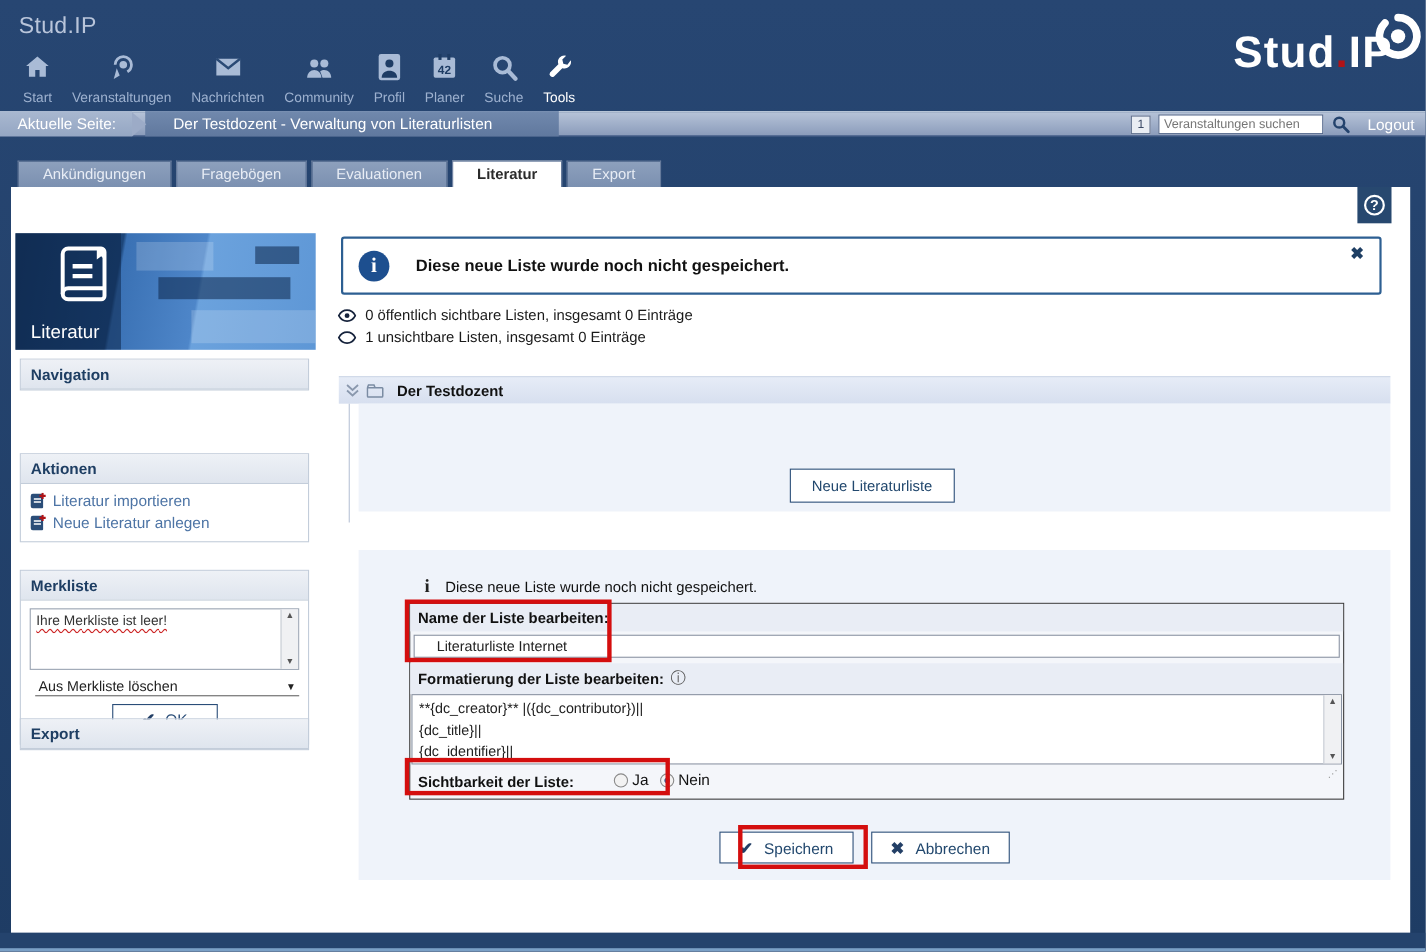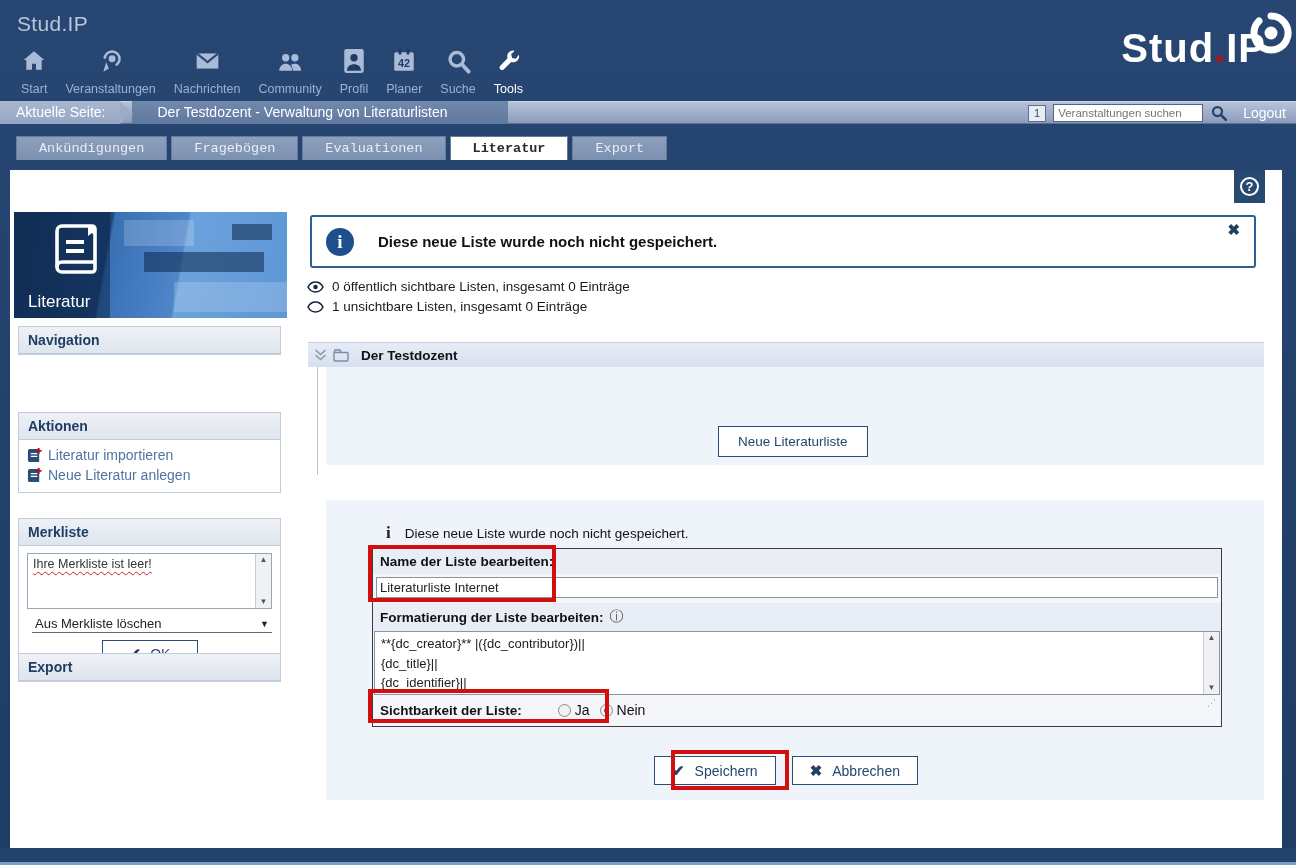--- a/index.html
+++ b/index.html
@@ -29,21 +29,21 @@
   .crumb-title { height:23px; line-height:23px; padding:0 60px 0 26px; margin-left:-1px;
                  color:#fff; font-size:14px; background:linear-gradient(#7189ad,#60789e); z-index:1; }
   .crumb-right { position:absolute; right:10px; top:2px; display:flex; align-items:center; gap:7px; }
   .shortcut-box { width:18px; height:17px; background:#e9edf3; border:1px solid #5f6f8d; color:#3a4a66;
                   font-size:11px; display:flex; align-items:center; justify-content:center; }
   .crumb-search { width:150px; height:18px; border:1px solid #51658a; font-size:11.5px; color:#555; padding:0 4px;
                   font-family:"Liberation Sans", sans-serif; }
   .logout { color:#fff; font-size:14px; margin-left:8px; cursor:pointer; }
 
   
-  .tabs { position:absolute; top:136px; left:16px; display:flex; gap:4px; z-index:5;font-family:Liberation Mono, monospace; }
+  .tabs { position:absolute; top:146px; left:16px; display:flex; gap:4px; z-index:5; }
   .tab { height:24px; padding:0 22px; line-height:24px; font-size:13.5px; color:#e8edf5;
          background:linear-gradient(#8da0bd,#7b90b0); border:1px solid #667b9c; border-bottom:none; cursor:pointer; }
   .tab.active { background:#fff; color:#2b2b2b; font-weight:bold; border-color:#667b9c; }
 
   
   .content { position:absolute; top:170px; left:10px; width:1272px; height:678px; background:#ffffff; }
   .footer { position:absolute; left:0; bottom:0; width:1296px; height:17px; background:#24436d; border-bottom:3px solid #7aa0c6; }
 
   .help-btn { position:absolute; top:0px; right:17px; width:31px; height:33px; background:#27486f;
               display:flex; align-items:center; justify-content:center; cursor:pointer; }
@@ -102,21 +102,21 @@
   .newlist-btn { position:absolute; border:1px solid #2a4d78; background:#fff; color:#22486e; font-size:13.5px;
                  padding:7px 19px; cursor:pointer; }
 
   .inner-info { position:absolute; display:flex; gap:14px; align-items:center; font-size:13.5px; color:#111; }
   .mini-i { font-family:"Liberation Serif", serif; font-weight:bold; font-size:17px; color:#222; }
 
   .panel { position:absolute; left:362px; width:850px; border:1px solid #3c3c3c; background:#f4f6fa; }
   .p-label { background:#e9edf5; font-size:13.5px; font-weight:bold; color:#111; padding:5px 7px; display:flex; align-items:center; gap:6px; }
   .info-glyph { color:#555; font-weight:normal; font-size:14px; }
   .p-inputrow { padding:3px 3px 5px 3px; }
-  .p-input { width:100%; height:21px; border:1px solid #8a93a3; font-size:13px; color:#222; padding:0 3px;
+  .p-input { width:100%; height:21px; border:1px solid #8a93a3; font-size:13px; color:#222; padding:0 20px;
              font-family:"Liberation Sans", sans-serif; background:#fff; }
   .ta-wrap { position:relative; margin:0 1px; border:1px solid #8a93a3; background:#fff; height:64px; }
   .ta { font-size:13px; color:#222; line-height:1.5; padding:2px 22px 2px 6px; white-space:pre-wrap; }
   .grip { position:absolute; right:2px; bottom:-14px; width:10px; height:10px; color:#999; font-size:9px; }
   .vis-row { display:flex; align-items:center; gap:10px; padding:6px 7px 7px 7px; }
   .vis-label { font-size:13.5px; font-weight:bold; color:#111; }
   .radio { width:13px; height:13px; border:1px solid #8a8a8a; border-radius:50%; background:#f2f2f2; display:inline-block;
            position:relative; vertical-align:-2px; cursor:pointer; }
   .radio.sel::after { content:""; position:absolute; inset:3px; border-radius:50%; background:#2c5e9e; }
   .rlabel { font-size:14px; color:#111; margin-left:4px; margin-right:8px; }

